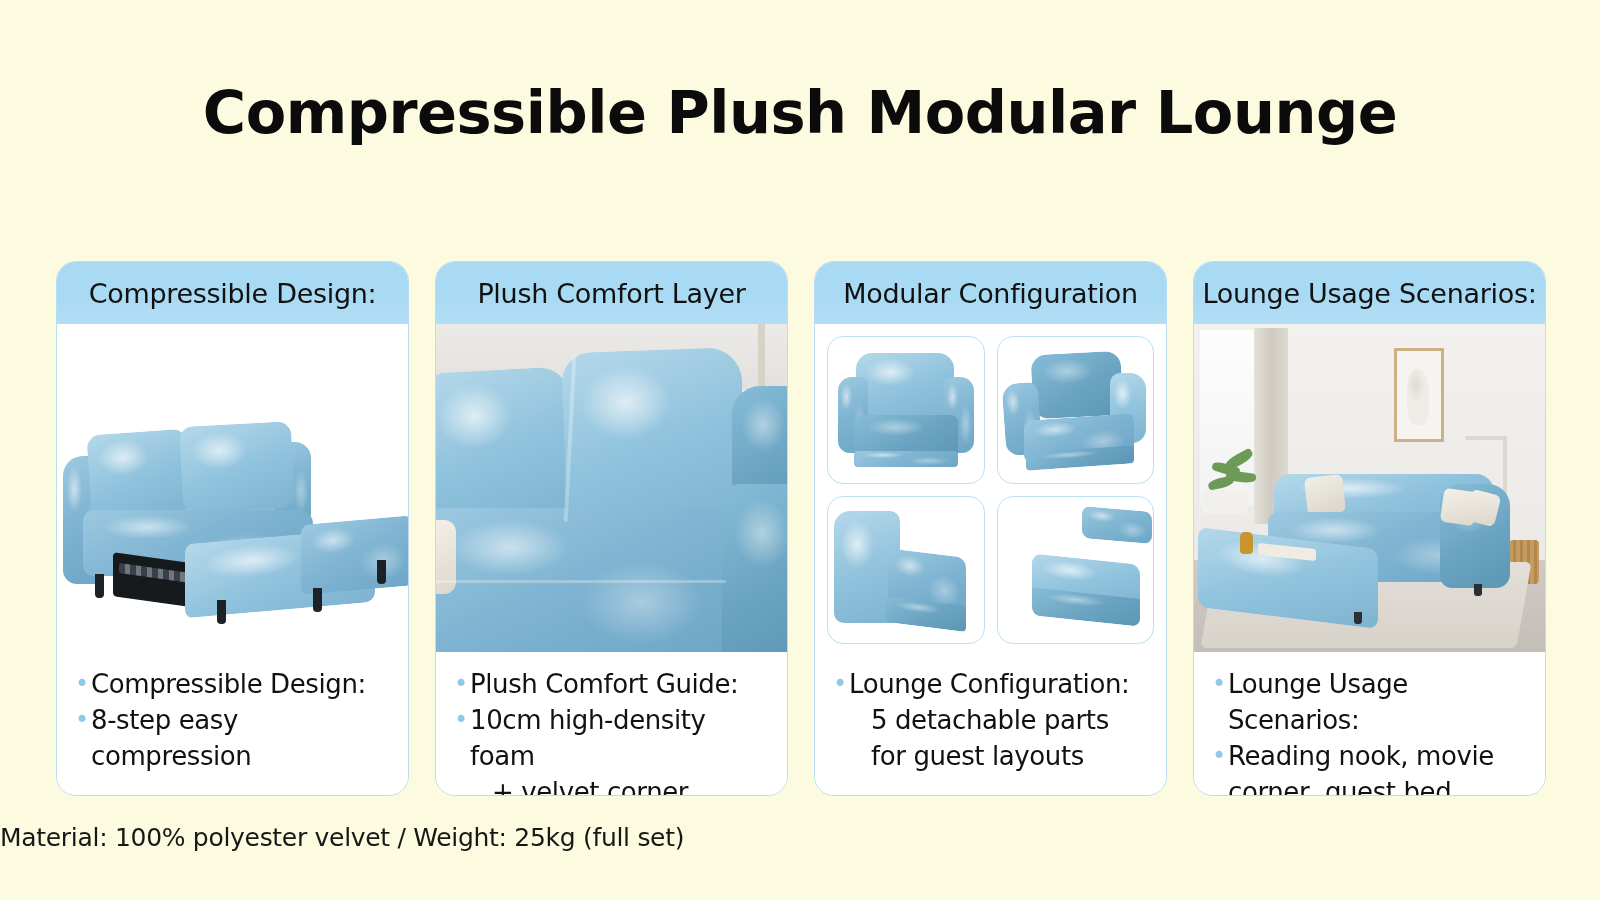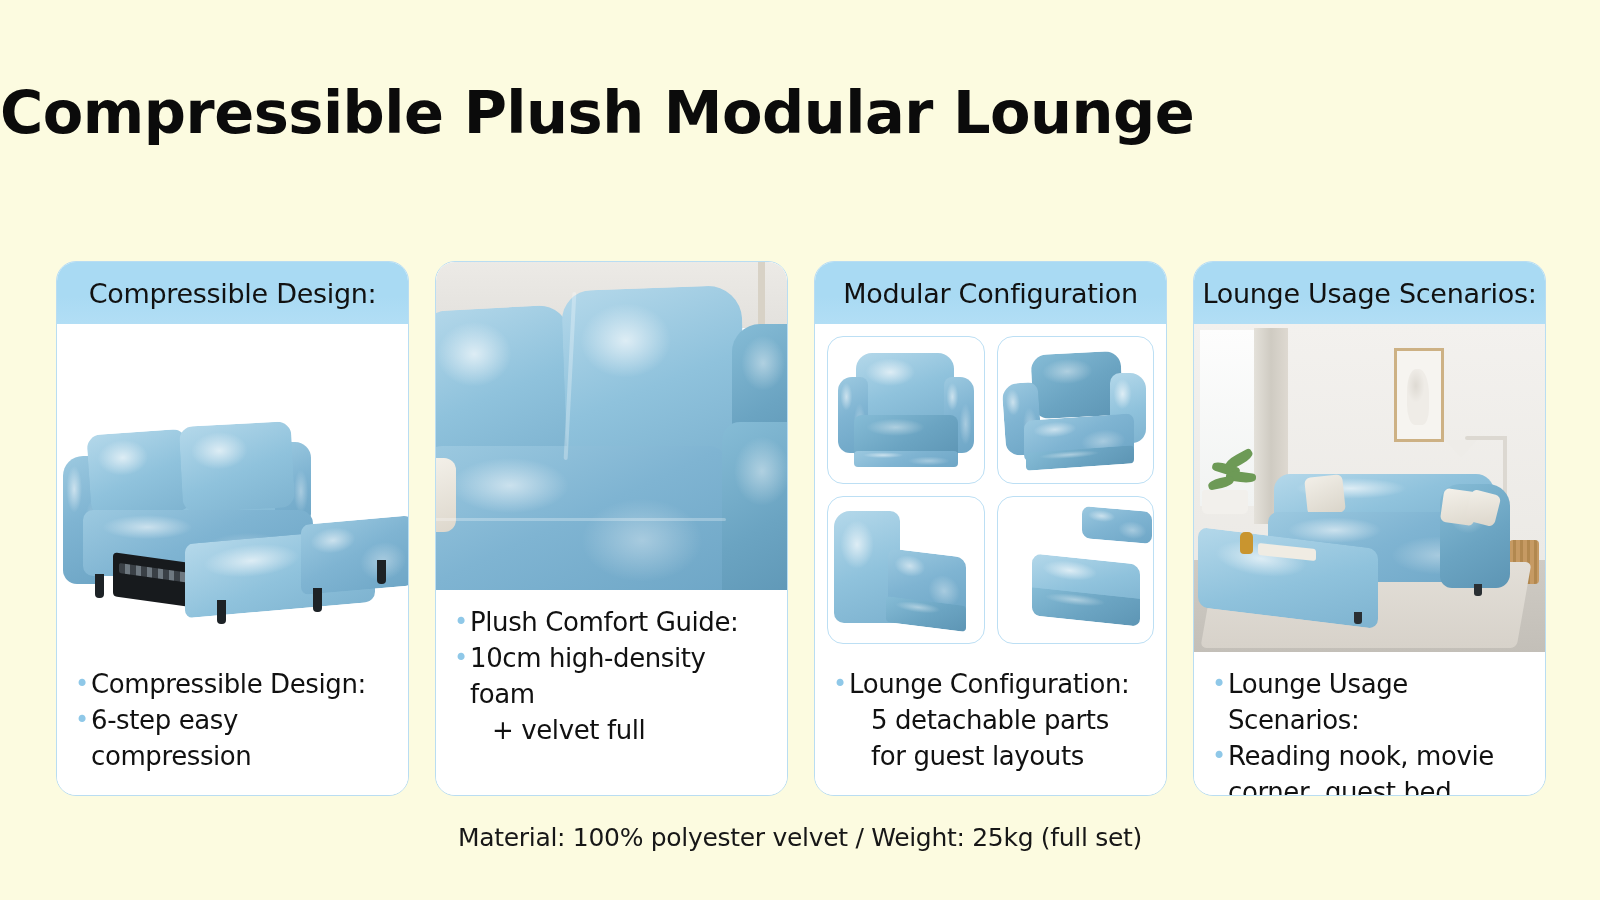--- a/index.html
+++ b/index.html
@@ -6,20 +6,21 @@
   body{
     width:1600px;height:900px;
     background:#fcfbe0;
     font-family:"DejaVu Sans", sans-serif;
     overflow:hidden;
     position:relative;
   }
   
   .title{
     position:absolute;left:0;top:78px;width:1600px;
+    text-align:center;
     font-family:"DejaVu Sans", sans-serif;
     font-weight:bold;
     font-size:59px;
     line-height:70px;
     letter-spacing:-0.5px;
     color:#0b0b0b;
   }
   .title .l2{display:block;}
 
   
@@ -74,21 +75,20 @@
     font-size:24px;
     line-height:36px;
   }
   .bullet-line .txt{flex:1 1 auto;}
   .bullet-line.nodot .dot{visibility:hidden;}
   .bullet-line.indent .txt{padding-left:22px;}
 
   
   .footer{
     position:absolute;left:0;top:823px;width:1600px;
-    text-align:center;
     font-family:"DejaVu Sans", sans-serif;
     font-size:25px;
     color:#171717;
     letter-spacing:-0.3px;
   }
 
   
   .photo{position:absolute;inset:0;}
 
   .velvet{
@@ -229,26 +229,27 @@
         <div class="leg l4"></div>
       </div>
     </div>
     <div class="card-body">
       <div class="bullet-line">
         <span class="dot">•</span>
         <span class="txt">Compressible Design:</span>
       </div>
       <div class="bullet-line">
         <span class="dot">•</span>
-        <span class="txt">6-step easy compression</span>
+        <span class="txt">8-step easy compression</span>
       </div>
     </div>
   </div>
 
   <div class="card">
+    <div class="card-header">Plush Comfort Layer</div>
     <div class="card-media c2">
       <div class="photo">
         <div class="wall"></div>
         <div class="post"></div>
         <div class="pil-l velvet-lite"></div>
         <div class="pil-m velvet-lite"></div>
         <div class="arm-r velvet-deep"></div>
         <div class="seat-l velvet"></div>
         <div class="seat-r velvet-deep"></div>
         <div class="pillow-w"></div>
@@ -260,21 +261,21 @@
       <div class="bullet-line">
         <span class="dot">•</span>
         <span class="txt">Plush Comfort Guide:</span>
       </div>
       <div class="bullet-line">
         <span class="dot">•</span>
         <span class="txt">10cm high-density foam</span>
       </div>
       <div class="bullet-line nodot indent">
         <span class="dot">•</span>
-        <span class="txt">+ velvet full</span>
+        <span class="txt">+ velvet corner</span>
       </div>
     </div>
   </div>
 
   <div class="card">
     <div class="card-header">Modular Configuration</div>
     <div class="card-media">
       <div class="grid4">
         <div class="cell">
           <div class="ch-back velvet-lite"></div>

